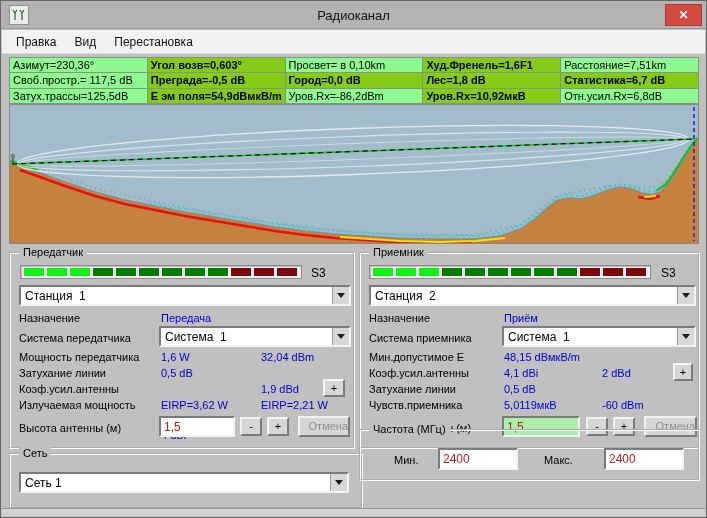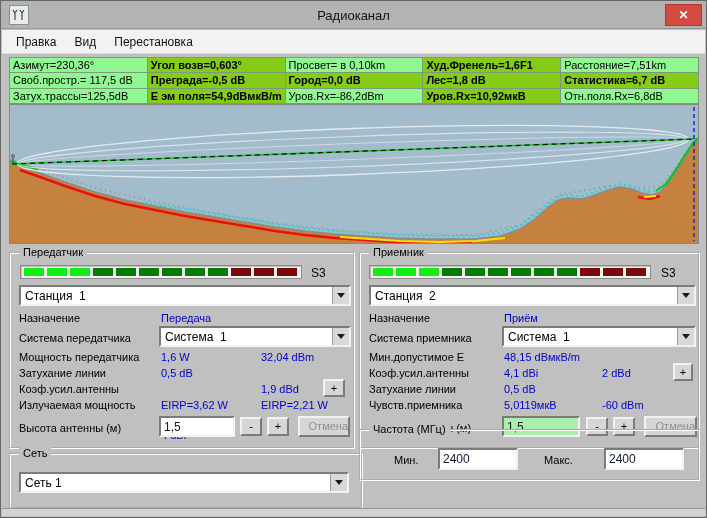--- a/index.html
+++ b/index.html
@@ -68,21 +68,21 @@
   .field-label { position:absolute; font-size:11px; color:#000; white-space:nowrap; }
   .field-value { position:absolute; font-size:11px; color:#0000cd; white-space:nowrap; }
 
   .btn { position:absolute; background:#d6d6d6; border:2px solid;
          border-color:#f2f2f2 #7b7b7b #7b7b7b #f2f2f2; font-size:11px;
          color:#000; text-align:center; line-height:14px; }
   .btn.disabled { color:#8f8f8f;text-align:right; }
 
   .text-input { position:absolute; background:#fff; border:2px solid;
                 border-color:#7b7b7b #f2f2f2 #f2f2f2 #7b7b7b; font-size:12px;
-                color:#0f172a; padding:0 3px; font-family:"Liberation Sans", sans-serif; }
+                color:#b91c1c; padding:0 3px; font-family:"Liberation Sans", sans-serif; }
   .text-input.green { background:#aceeac; }
 
   .footer { position:absolute; left:1px; right:1px; bottom:1px; height:8px;
             background:#d3d3d3; border-top:1px solid #979797; }
 </style>
 </head>
 <body>
 
 <div class="window">
 
@@ -111,21 +111,21 @@
     <div class="param-cell" data-color="green">Расстояние=7,51km</div>
     <div class="param-cell" data-color="green">Своб.простр.= 117,5 dB</div>
     <div class="param-cell" data-color="yellow">Преграда=-0,5 dB</div>
     <div class="param-cell" data-color="yellow">Город=0,0 dB</div>
     <div class="param-cell" data-color="yellow">Лес=1,8 dB</div>
     <div class="param-cell" data-color="yellow">Статистика=6,7 dB</div>
     <div class="param-cell" data-color="green">Затух.трассы=125,5dB</div>
     <div class="param-cell" data-color="yellow">Е эм поля=54,9dBмкВ/m</div>
     <div class="param-cell" data-color="green">Уров.Rx=-86,2dBm</div>
     <div class="param-cell" data-color="yellow">Уров.Rx=10,92мкВ</div>
-    <div class="param-cell" data-color="green">Отн.поля.Rx=6,8dB</div>
+    <div class="param-cell" data-color="green">Отн.усил.Rx=6,8dB</div>
   </div>
 
   <div class="chart">
     <svg width="688" height="138" viewBox="0 0 688 138" preserveAspectRatio="none">
       <rect width="688" height="138" fill="#a3bccb"></rect>
       <polygon points="0,58 12,62 30,68 55,77 85,87 115,95 145,101 175,107 205,112 235,117 265,122 295,126 325,129 355,131 385,133 420,134 465,134 490,131 510,124 525,114 538,102 548,95 558,93 572,94 585,90 598,85 610,82 622,84 632,88 642,90 650,87 657,80 664,70 671,59 678,48 684,39 688,35 688,138 0,138" fill="#c5813e"></polygon>
       <polyline fill="none" stroke-width="1.4" points="0,58 12,62 30,68 55,77 85,87 115,95 145,101 175,107 205,112 235,117 265,122 295,126 325,129 355,131 385,133 420,134 465,134 490,131 510,124 525,114 538,102 548,95 558,93 572,94 585,90 598,85 610,82 622,84 632,88 642,90 650,87 657,80 664,70 671,59 678,48 684,39 688,35" stroke="#8b8b8b"></polyline>
       <polyline fill="none" stroke-width="2" stroke-dasharray="1 4" points="0,54 30,64 85,83 145,97 205,108 265,118 325,125 385,129 465,130 510,120 548,90 598,81 632,83 650,82 664,65 678,45 688,31" stroke="#8f948f"></polyline>
       <polyline fill="none" stroke-width="2.4" points="10,65 30,72 55,81 85,91 115,99 145,105 175,111 205,116 235,121 265,126 295,130 325,133 355,135 385,137 420,138 462,138" stroke="#e81010"></polyline>
       <polyline fill="none" stroke-width="2.4" points="628,92 640,94 650,91" stroke="#e81010"></polyline>

